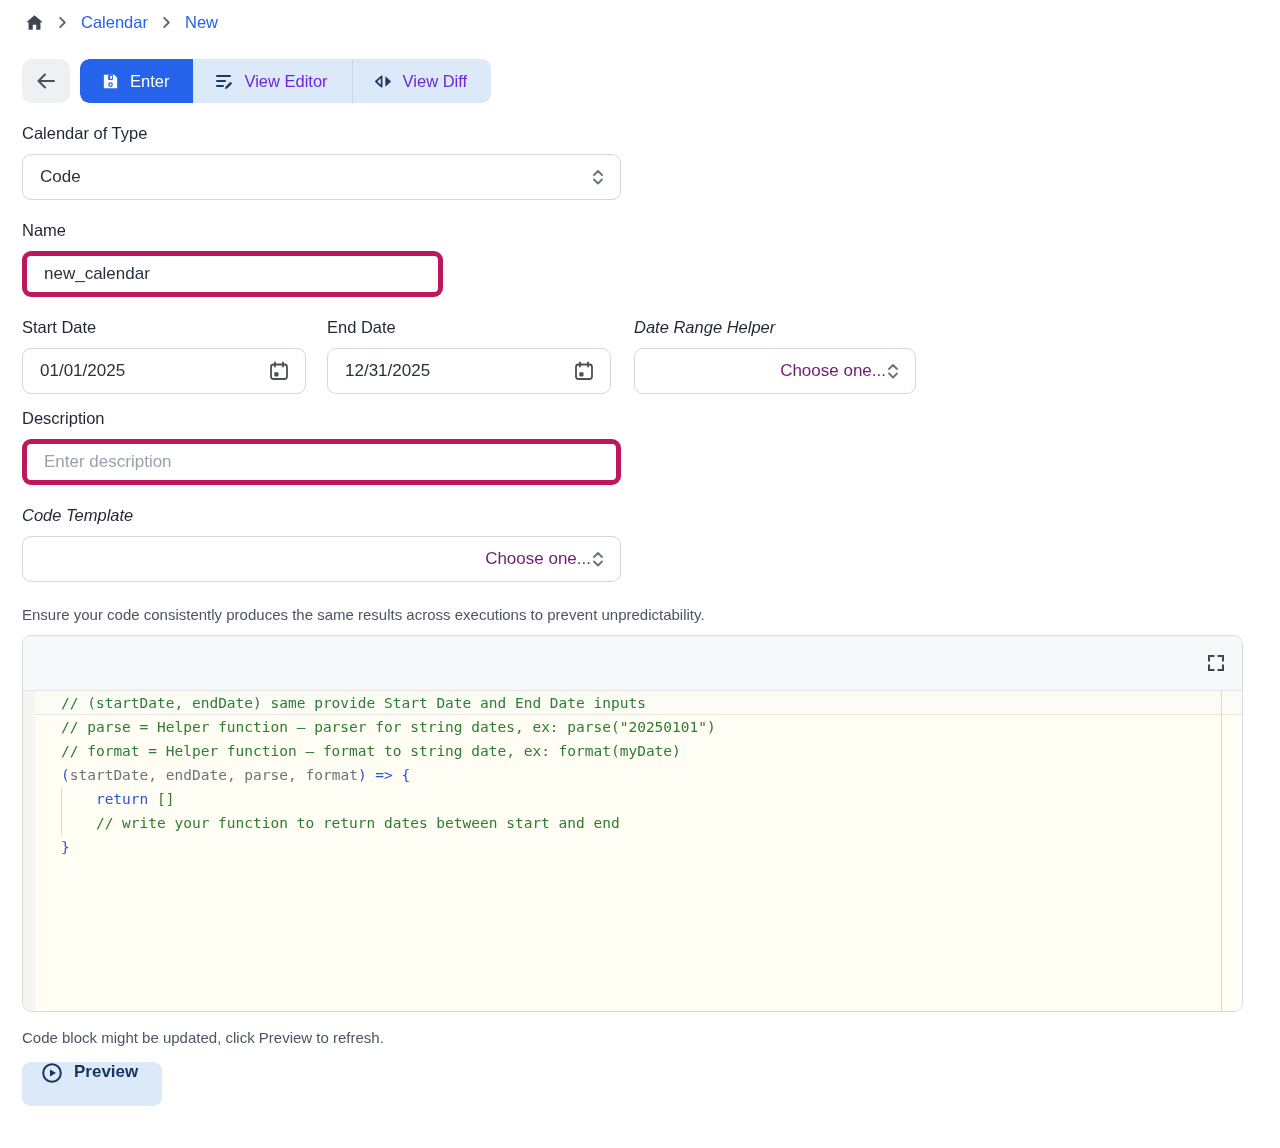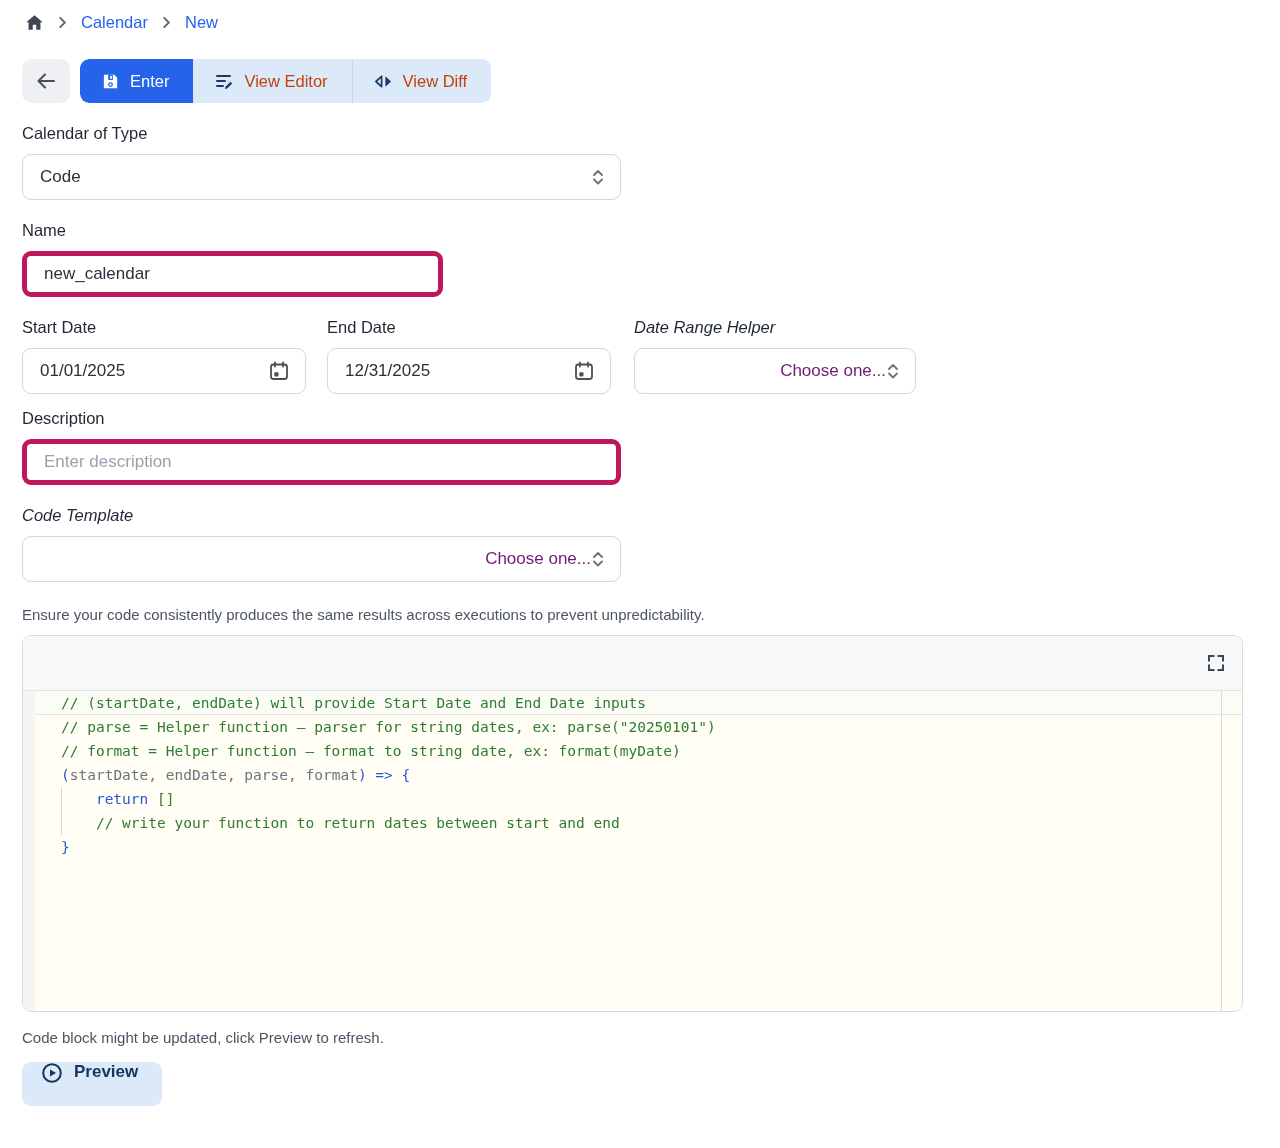--- a/index.html
+++ b/index.html
@@ -13,21 +13,21 @@
   .crumb-sep svg { display: block; }
 
   
   .toolbar { margin-top: 25px; display: flex; align-items: stretch; height: 44px; }
   .back-btn { width: 48px; height: 44px; background: #eef0f3; border: none; border-radius: 10px;
               display: flex; align-items: center; justify-content: center; cursor: pointer; }
   .btn-group { display: flex; margin-left: 10px; border-radius: 9px; overflow: hidden; }
   .btn { display: flex; align-items: center; gap: 10px; border: none; cursor: pointer;
          font-family: "Liberation Sans", sans-serif; font-size: 16.5px; font-weight: 500; height: 44px; }
   .btn-save { background: #2563eb; color: #ffffff; padding: 0 24px 0 21px; border-radius: 9px 0 0 9px; }
-  .btn-light { background: #dbe9f8; color: #c2410c; padding: 0 24px 0 21px; }
+  .btn-light { background: #dbe9f8; color: #6d28d9; padding: 0 24px 0 21px; }
   .btn-divider { width: 1px; background: #c3d8ef; }
 
   
   .field-label { font-size: 16.5px; color: #1f2733; margin-top: 21px; height: 20px; }
   .field-label.italic { font-style: italic; }
   .control { margin-top: 10px; height: 46px; border: 1px solid #d4d8de; border-radius: 9px;
              display: flex; align-items: center; background: #ffffff; cursor: pointer; }
   .control .value { font-size: 17px; color: #2a313c; padding-left: 17px; flex: 1; }
   .control .value.muted { color: #701a75; text-align: right; }
   .control .trail-icon { margin-right: 15px; display: flex; }
@@ -229,21 +229,21 @@
               <path d="M12.5 3 H17 v4.5"></path>
               <path d="M17 12.5 V17 h-4.5"></path>
               <path d="M7.5 17 H3 v-4.5"></path>
             </svg>
         </span>
       </button>
     </div>
     <div class="code-body">
       <div class="code-gutter"></div>
       <div class="code-scroll">
-          <div class="code-line active"><span class="tok-comment">// (startDate, endDate) will provide Start Date and End Date inputs</span></div>
+          <div class="code-line active"><span class="tok-comment">// (startDate, endDate) same provide Start Date and End Date inputs</span></div>
           <div class="code-line"><span class="tok-comment">// parse = Helper function — parser for string dates, ex: parse("20250101")</span></div>
           <div class="code-line"><span class="tok-comment">// format = Helper function — format to string date, ex: format(myDate)</span></div>
           <div class="code-line"><span class="tok-blue">(</span><span class="tok-gray">startDate</span><span class="tok-gray">, </span><span class="tok-gray">endDate</span><span class="tok-gray">, </span><span class="tok-gray">parse</span><span class="tok-gray">, </span><span class="tok-gray">format</span><span class="tok-blue">)</span><span class="tok-gray"> </span><span class="tok-blue">=&gt;</span><span class="tok-gray"> </span><span class="tok-blue">{</span></div>
           <div class="code-line ind"><span class="tok-blue">return</span><span class="tok-gray"> </span><span class="tok-green">[]</span></div>
           <div class="code-line ind"><span class="tok-comment">// write your function to return dates between start and end</span></div>
           <div class="code-line"><span class="tok-blue">}</span></div>
         </div>
       <div class="scroll-divider"></div>
     </div>
   </div>

